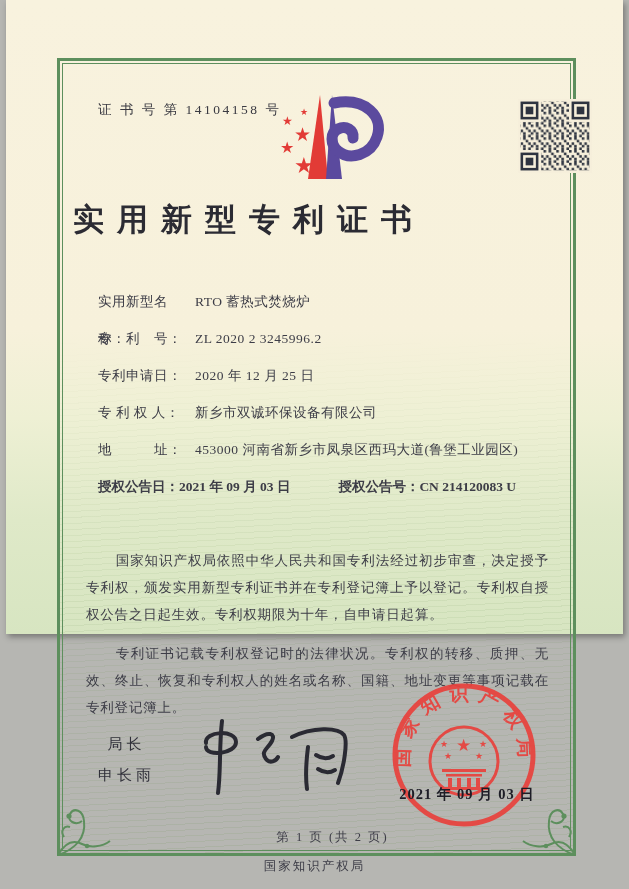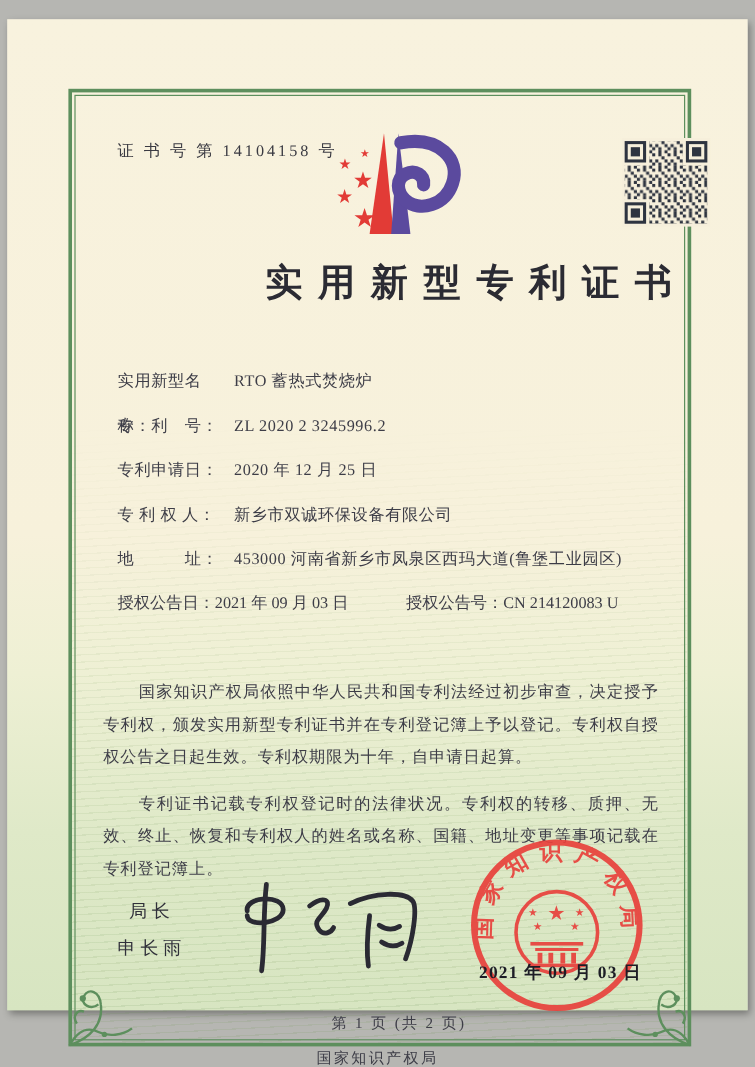--- a/index.html
+++ b/index.html
@@ -2,21 +2,21 @@
 <html><head>
 <meta charset="utf-8">
 <style>
   html,body{margin:0;padding:0;}
   body{
     width:629px;height:889px;position:relative;overflow:hidden;
     background:#b6b6b2;
     font-family:"Liberation Serif","DejaVu Serif",serif;
   }
   .paper{
-    position:absolute;left:6px;top:16px;width:617px;height:826px;
+    position:absolute;left:6px;top:0;width:617px;height:634px;
     background:linear-gradient(180deg,#f8f2de 0%,#f7f1db 52%,#eef0d4 66%,#dfe9c8 82%,#d7e5c1 100%);
     box-shadow:2px 3px 6px rgba(0,0,0,.35);
   }
   .frame{
     position:absolute;left:51px;top:58px;width:519px;height:798px;
     border:3px solid #5d8f5d;box-sizing:border-box;
   }
   .frame-inner{
     position:absolute;left:2px;top:2px;right:2px;bottom:2px;
     border:1px solid #5d8f5d;
@@ -27,28 +27,28 @@
     -webkit-mask-image:linear-gradient(180deg,transparent 0 35%,rgba(0,0,0,.6) 60%,#000 100%);
     mask-image:linear-gradient(180deg,transparent 0 35%,rgba(0,0,0,.6) 60%,#000 100%);
   }
   .cert-no{
     position:absolute;left:38px;top:40px;
     font-size:13.5px;color:#3a3a42;letter-spacing:2.5px;
   }
   .logo{position:absolute;left:198px;top:28px;width:132px;height:102px;}
   .qr{position:absolute;left:458px;top:38px;width:74px;height:74px;}
   .title{
-    position:absolute;left:0;right:0;top:138px;text-align:right;
+    position:absolute;left:0;right:0;top:138px;text-align:left;
     font-size:31px;font-weight:600;color:#2b2b33;letter-spacing:13px;text-indent:13px;
   }
   .fields{position:absolute;left:38px;top:222px;right:20px;font-size:13.5px;color:#3d3d47;}
   .field-row{display:flex;height:37px;align-items:baseline;line-height:37px;}
   .field-label{flex:0 0 97px;letter-spacing:.5px;}
   .field-value{letter-spacing:.5px;}
-  .grant-row{display:flex;height:37px;line-height:37px;}
+  .grant-row{display:flex;height:37px;line-height:37px;font-weight:bold;}
   .grant-pair{display:flex;}
   .grant-gap{width:48px;}
   .paragraphs{
     position:absolute;left:14px;right:12px;top:474px;
     font-size:13.5px;line-height:27px;color:#3d3d47;letter-spacing:.8px;text-align:justify;
   }
   .paragraphs p{margin:12px;text-indent:2.2em;}
   .signer{position:absolute;left:38px;top:668px;font-size:15px;color:#30303a;}
   .signer div{height:31px;line-height:31px;letter-spacing:4px;text-align:center;}
   .signature{position:absolute;left:132px;top:648px;width:165px;height:100px;}

